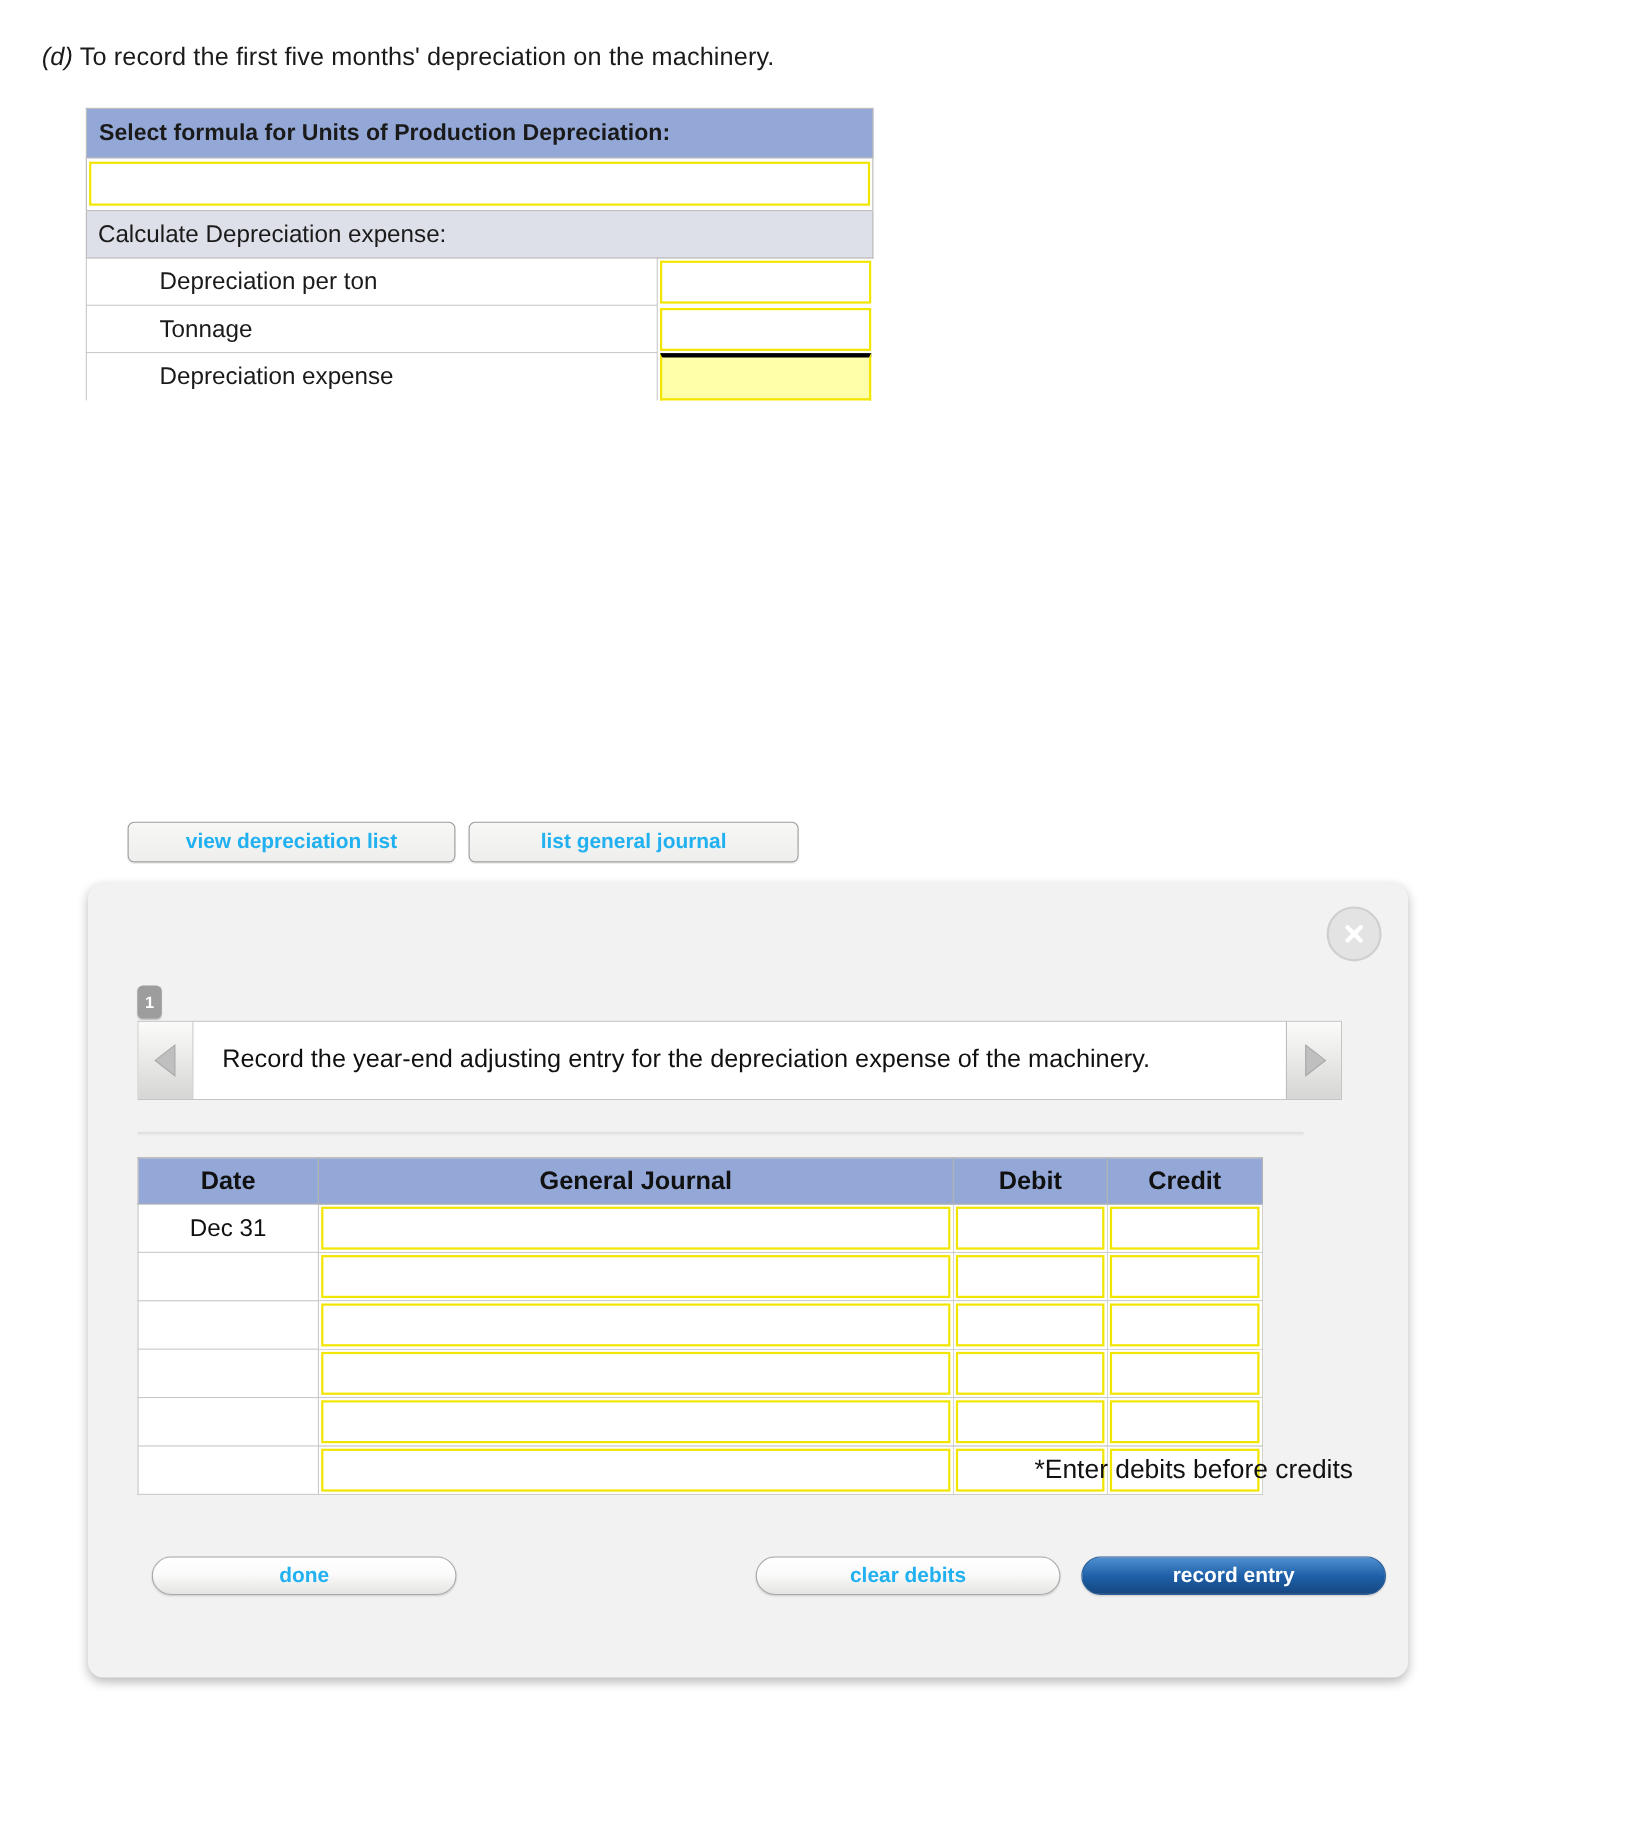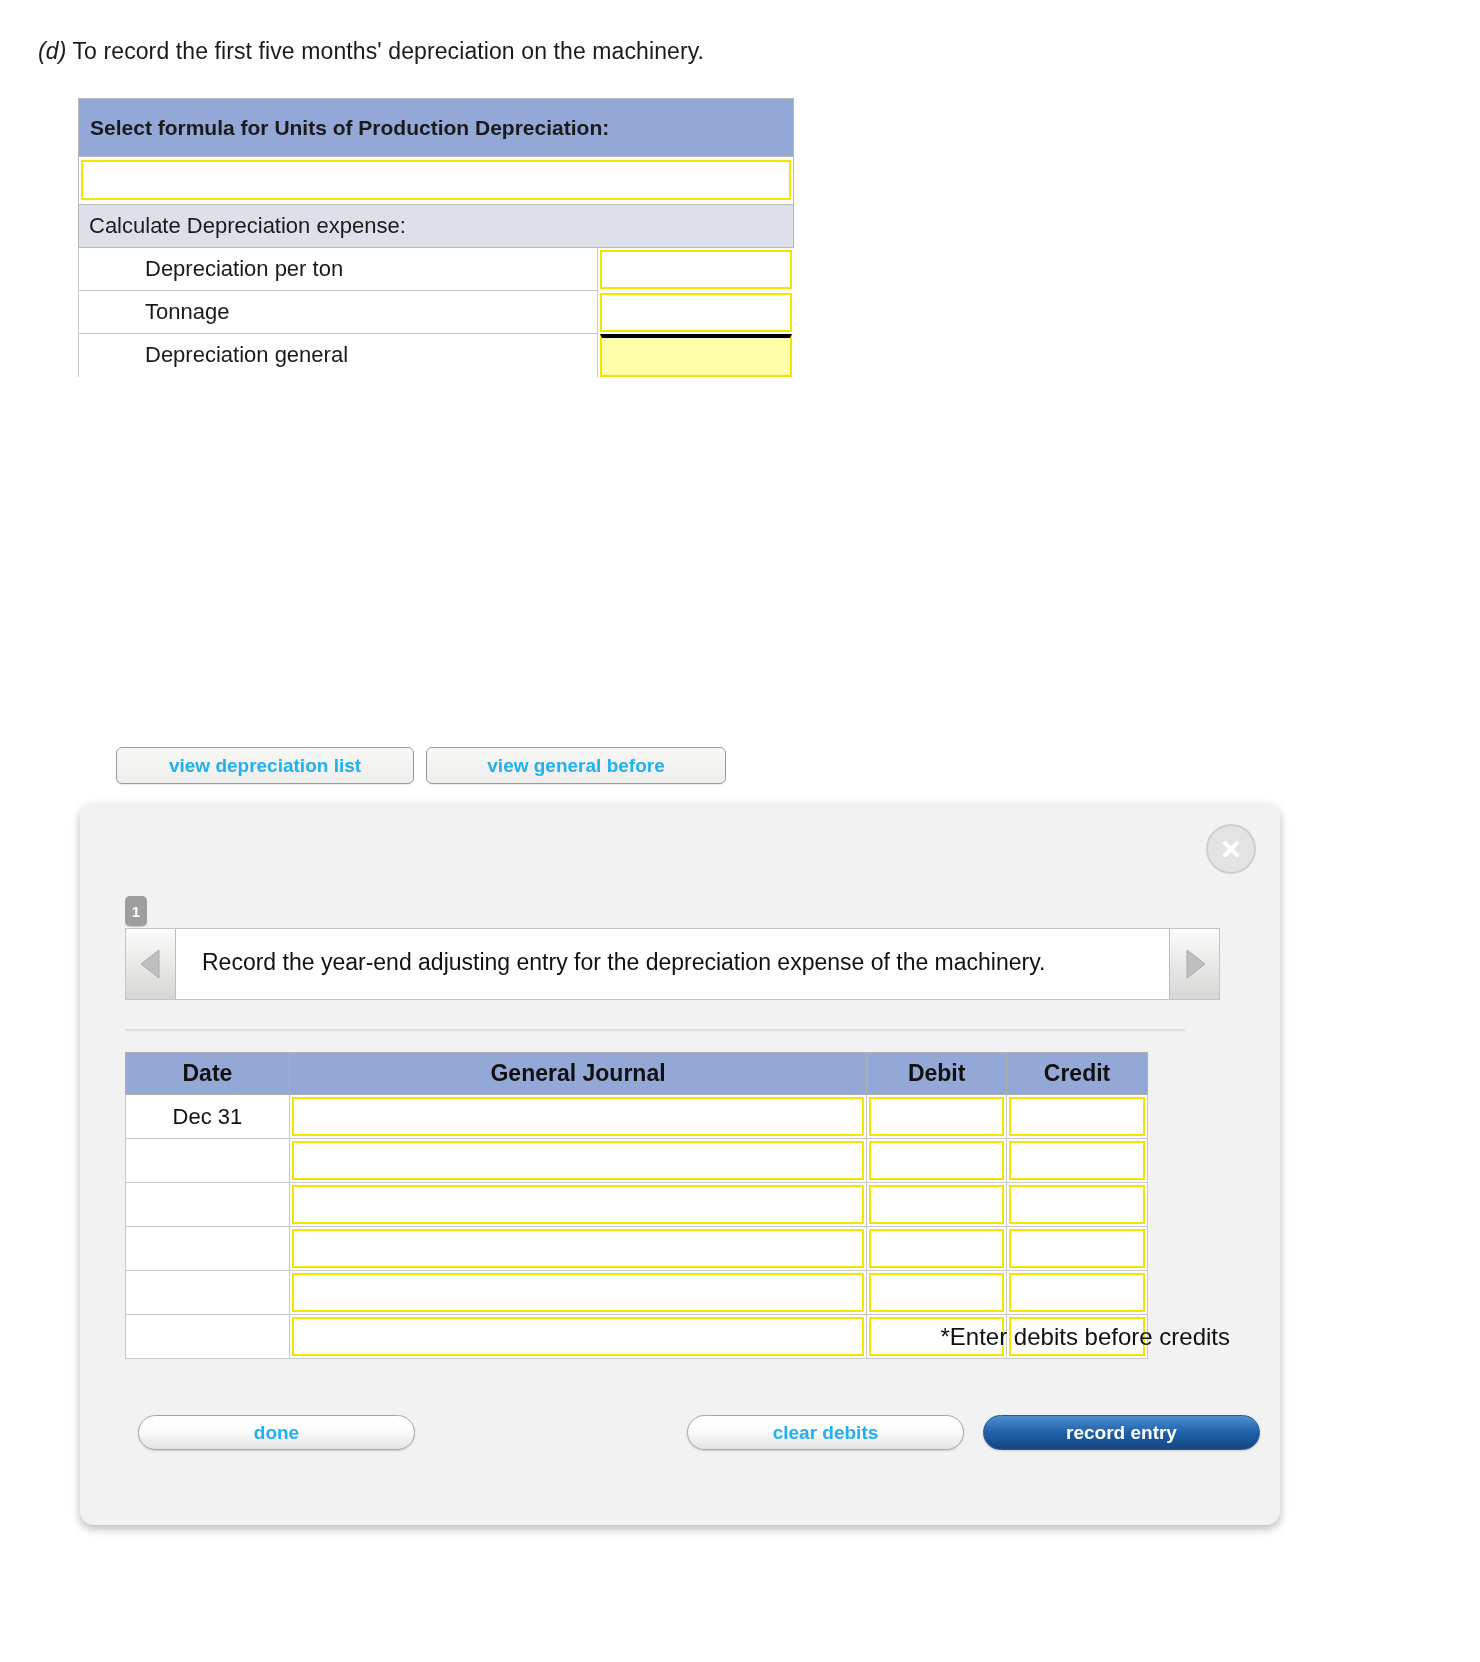--- a/index.html
+++ b/index.html
@@ -28,21 +28,21 @@
     font-size:22px;
   }
   .uop-table td { padding:0; vertical-align:middle; }
 
   .uop-header {
     background:#94a8d8;
     border:1px solid #b9b9b9;
     font-weight:bold;
     font-size:21px;
     color:#1a1a1a;
-    height:58px;
+    height:45px;
     padding-left:11px !important;
   }
   .uop-select-row td {
     border-left:1px solid #b9b9b9;
     border-right:1px solid #b9b9b9;
     padding:3px 2px 4px 2px !important;
     background:#ffffff;
   }
   .select-input {
     height:40px;
@@ -237,31 +237,31 @@
       <div class="cell-input"></div>
     </td>
   </tr>
   <tr class="uop-row">
     <td class="uop-label">Tonnage</td>
     <td class="uop-cellwrap">
       <div class="cell-input"></div>
     </td>
   </tr>
   <tr class="uop-row total-row">
-    <td class="uop-label">Depreciation general</td>
+    <td class="uop-label">Depreciation expense</td>
     <td class="uop-cellwrap">
       <div class="cell-input total"></div>
     </td>
   </tr>
 </tbody>
   </table>
 
 <div class="view-btns">
   <div class="view-btn t1">view depreciation list</div>
-  <div class="view-btn t2">view general before</div>
+  <div class="view-btn t2">list general journal</div>
 </div>
 
 <div class="worksheet">
 
 
   <div class="ws-close">
     <svg width="30" height="30" viewBox="0 0 30 30" aria-hidden="true">
       <line x1="9" y1="9" x2="21" y2="21" stroke="#ffffff" stroke-width="4" stroke-linecap="round"></line>
       <line x1="21" y1="9" x2="9" y2="21" stroke="#ffffff" stroke-width="4" stroke-linecap="round"></line>
     </svg>

